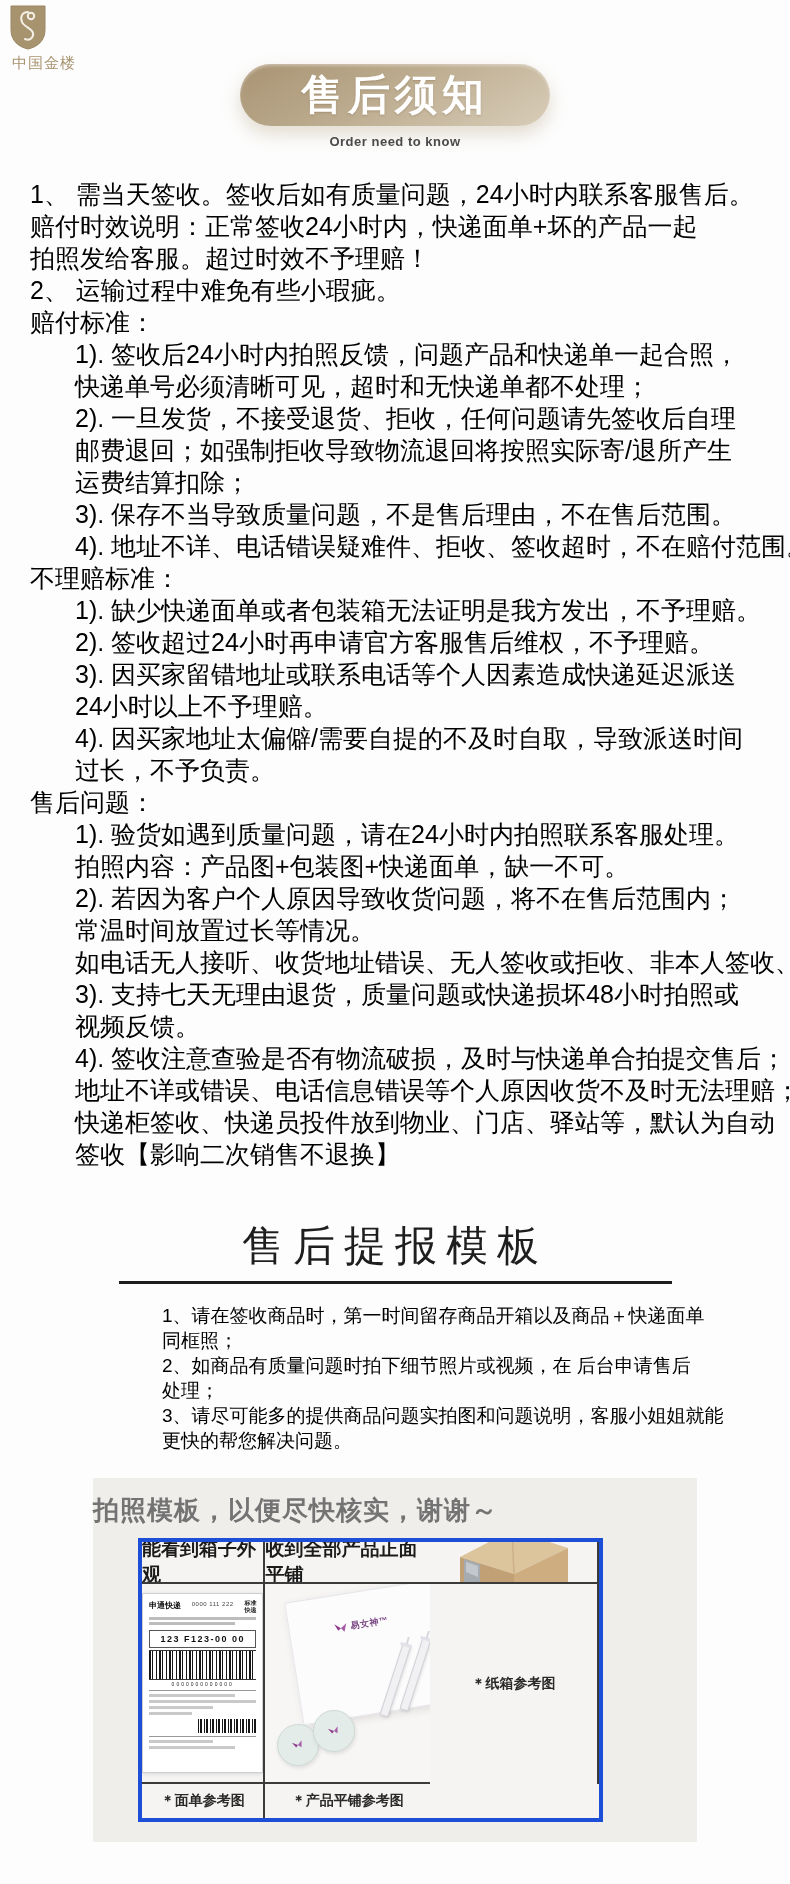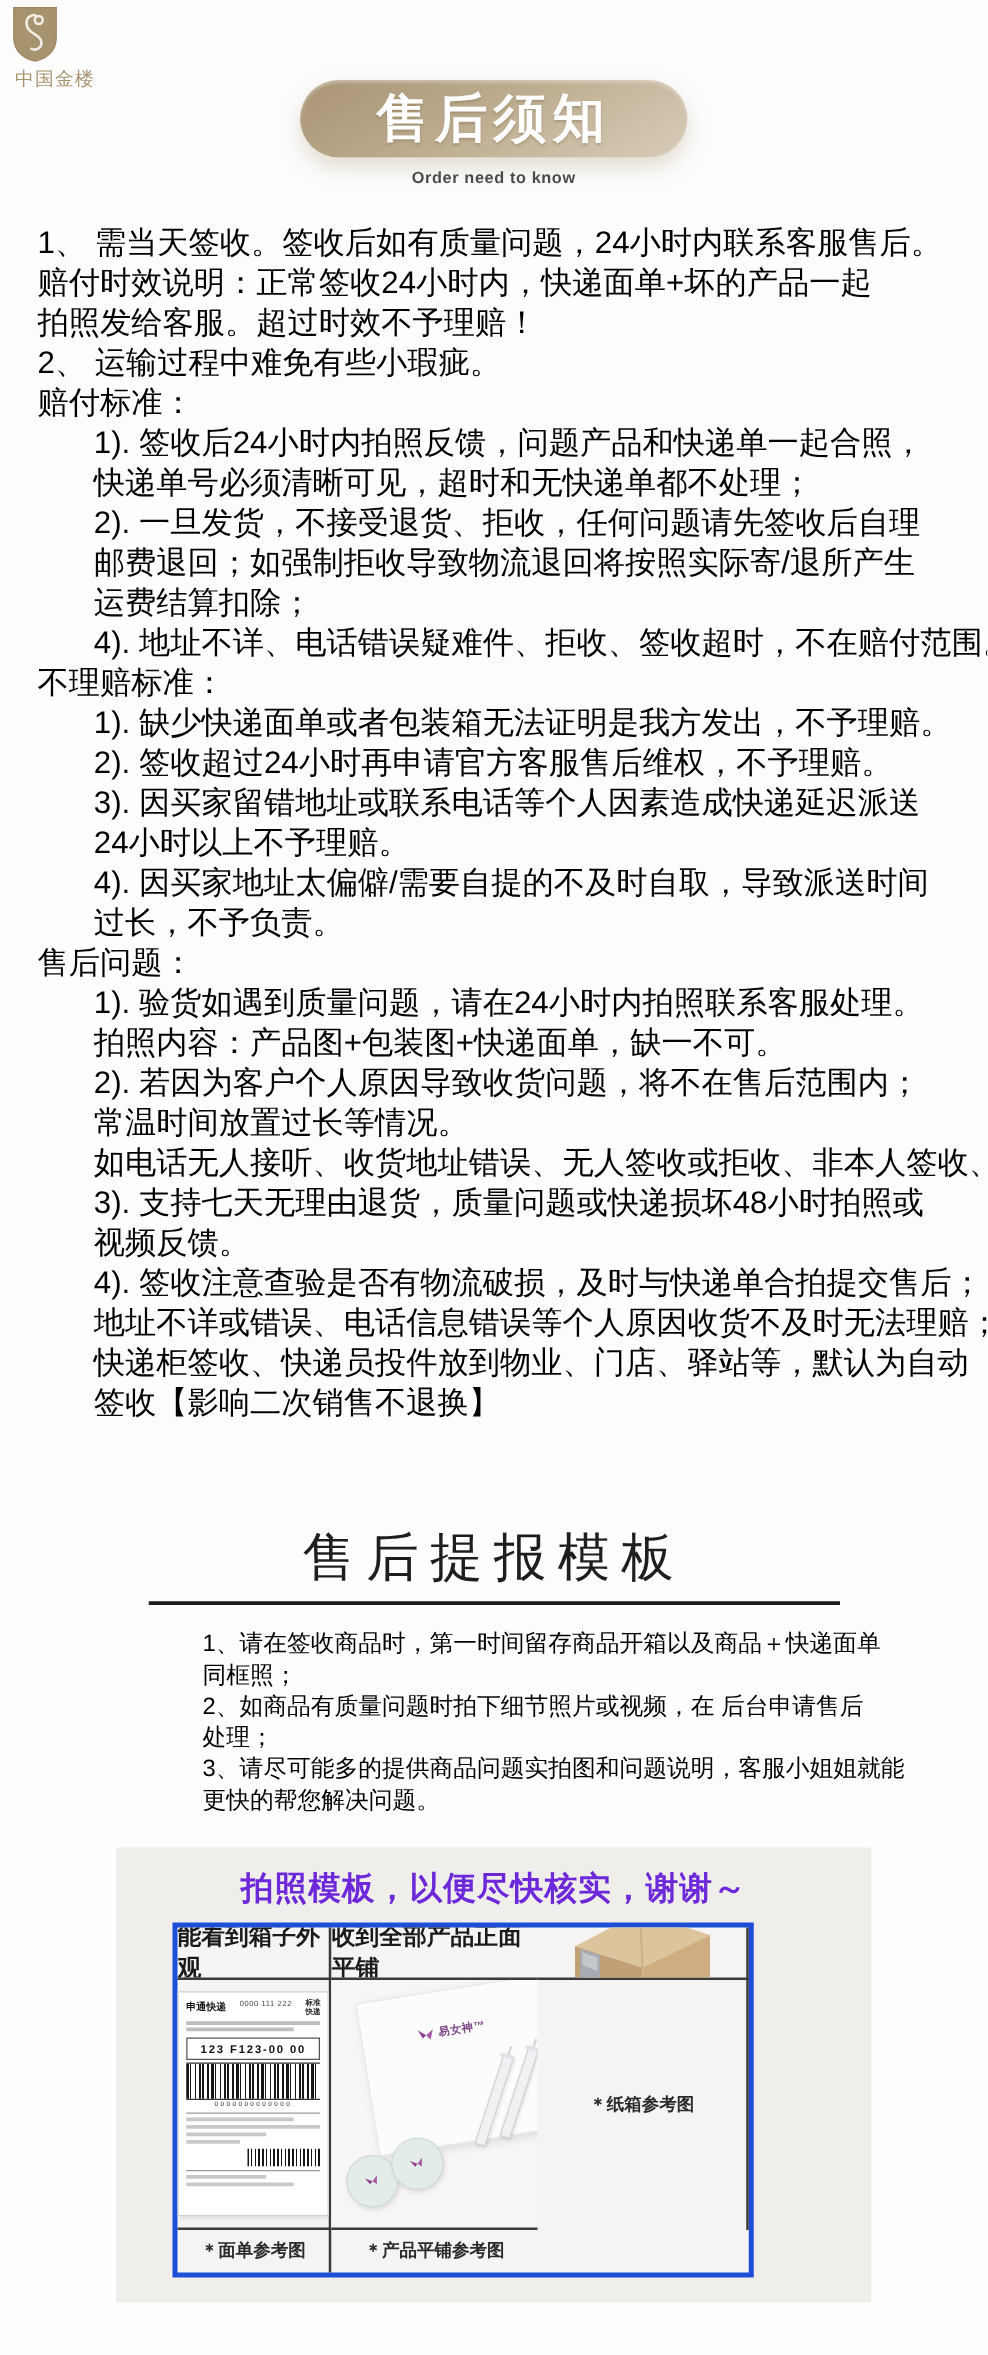--- a/index.html
+++ b/index.html
@@ -47,22 +47,22 @@
     position:absolute;left:118px;top:1303px;width:580px;
     font-size:19px;line-height:25px;color:#000000;margin-left:44px;
   }
 
   
   .photo-panel{
     position:absolute;left:93px;top:1478px;width:604px;height:364px;
     background:#f0eeeb;
   }
   .panel-title{
-    position:absolute;left:0;top:15px;width:100%;text-align:center;
-    font-size:26px;font-weight:bold;color:#6d28d9;letter-spacing:1px;
+    position:absolute;left:0;top:15px;width:100%;
+    font-size:26px;font-weight:bold;color:#737373;letter-spacing:1px;
   }
   .photo-table{
     position:absolute;left:45px;top:60px;width:465px;height:284px;
     border:4px solid #1d4ed8;background:#f6f4f2;box-sizing:border-box;
     display:grid;grid-template-columns:27% 36% 37%;grid-template-rows:42px 1fr 34px;
   }
   .pt-cell{border-right:2px solid #3b3b3b;border-bottom:2px solid #3b3b3b;
     display:flex;align-items:center;justify-content:center;overflow:hidden;position:relative;box-sizing:border-box;}
   .pt-cell.lastcol{border-right:none;}
   .pt-cell.lastrow{border-bottom:none;}
@@ -154,20 +154,21 @@
     <div class="nl">1、 需当天签收。签收后如有质量问题，24小时内联系客服售后。</div>
     <div class="nl">赔付时效说明：正常签收24小时内，快递面单+坏的产品一起</div>
     <div class="nl">拍照发给客服。超过时效不予理赔！</div>
     <div class="nl">2、 运输过程中难免有些小瑕疵。</div>
     <div class="nl">赔付标准：</div>
     <div class="nl ind1">1). 签收后24小时内拍照反馈，问题产品和快递单一起合照，</div>
     <div class="nl ind1">快递单号必须清晰可见，超时和无快递单都不处理；</div>
     <div class="nl ind1">2). 一旦发货，不接受退货、拒收，任何问题请先签收后自理</div>
     <div class="nl ind1">邮费退回；如强制拒收导致物流退回将按照实际寄/退所产生</div>
     <div class="nl ind1">运费结算扣除；</div>
+    <div class="nl ind1">3). 保存不当导致质量问题，不是售后理由，不在售后范围。</div>
     <div class="nl ind1">4). 地址不详、电话错误疑难件、拒收、签收超时，不在赔付范围。</div>
     <div class="nl">不理赔标准：</div>
     <div class="nl ind1">1). 缺少快递面单或者包装箱无法证明是我方发出，不予理赔。</div>
     <div class="nl ind1">2). 签收超过24小时再申请官方客服售后维权，不予理赔。</div>
     <div class="nl ind1">3). 因买家留错地址或联系电话等个人因素造成快递延迟派送</div>
     <div class="nl ind1">24小时以上不予理赔。</div>
     <div class="nl ind1">4). 因买家地址太偏僻/需要自提的不及时自取，导致派送时间</div>
     <div class="nl ind1">过长，不予负责。</div>
     <div class="nl">售后问题：</div>
     <div class="nl ind1">1). 验货如遇到质量问题，请在24小时内拍照联系客服处理。</div>

